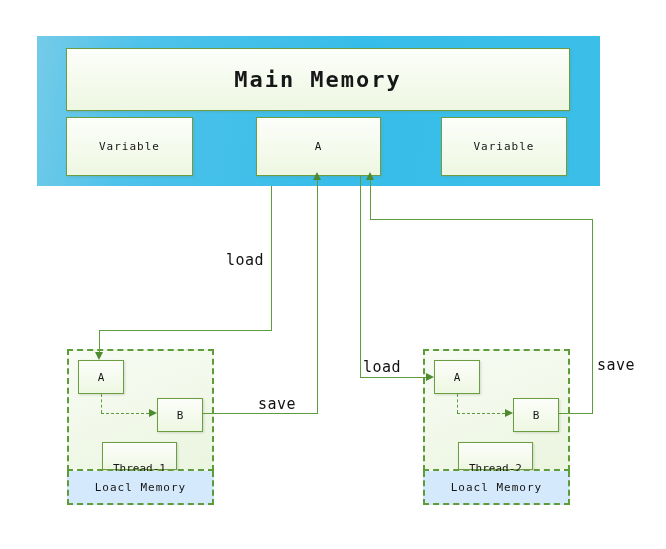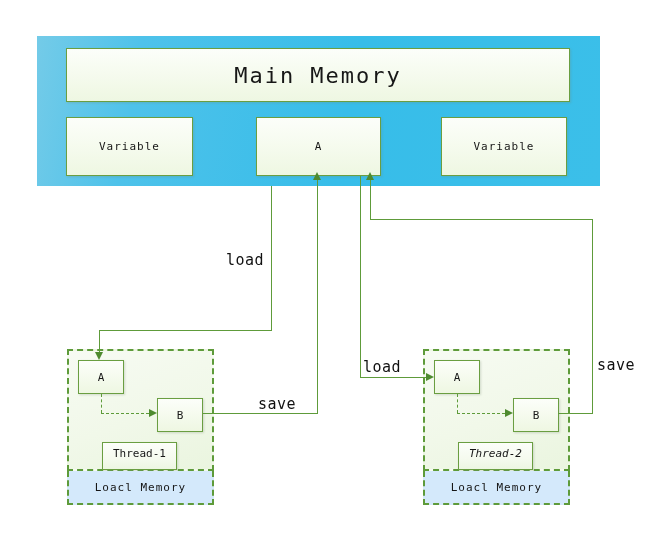--- a/index.html
+++ b/index.html
@@ -38,23 +38,24 @@
     display: flex;
     align-items: center;
     justify-content: center;
     color: #171717;
     font-family: "DejaVu Sans Mono", "Liberation Mono", monospace;
     box-shadow: 1px 1px 2px rgba(120,140,110,0.28);
   }
 
   .main-title-cell {
     left: 66px;  top: 48px;
-    width: 504px; height: 54px;
+    width: 504px; height: 63px;
     font-size: 22px;
     letter-spacing: 2px;
+    font-weight: bold;
   }
   .var-cell-left   { left: 66px;  top: 117px; width: 127px; height: 59px; font-size: 11px; letter-spacing: 1px; }
   .var-cell-mid    { left: 256px; top: 117px; width: 125px; height: 59px; font-size: 11px; letter-spacing: 1px; }
   .var-cell-right  { left: 441px; top: 117px; width: 126px; height: 59px; font-size: 11px; letter-spacing: 1px; }
 
   
   .thread-outer {
     position: absolute;
     box-sizing: border-box;
     border: 2px dashed #5e9b3a;
@@ -85,21 +86,21 @@
   .thread-tag {
     position: absolute;
     box-sizing: border-box;
     border: 1px solid #6a9e41;
     background: linear-gradient(180deg, #fcfefa 0%, #f5faee 60%, #edf6e1 100%);
     width: 75px; height: 28px;
     font-size: 11px;
     color: #161616;
     text-align: center;
     line-height: 15px;
-    padding-top: 3px;
+    padding-top: 18px;
     font-family: "DejaVu Sans Mono", "Liberation Mono", monospace;
     box-shadow: 1px 1px 2px rgba(120,140,110,0.28);
   }
 
   
   .conn {
     position: absolute;
     background: #5e9b3a;
   }
   .conn-h { height: 1px; }
@@ -174,21 +175,21 @@
   <div class="dash-h" style="left:101px; top:413px; width:48px;"></div>
   <div class="arrow-right" style="left:149px; top:409px;"></div>
 
   <div class="thread-outer" style="left:423px; top:349px; width:147px; height:156px;"></div>
   <div class="thread-body" style="left:423px; top:349px; width:147px; height:122px;"></div>
 
   <div class="cell var-small" style="left:434px; top:360px;">A</div>
 
   <div class="cell var-small" style="left:513px; top:398px;">B</div>
 
-  <div class="thread-tag" style="left:458px; top:442px;font-style:italic;">Thread-2</div>
+  <div class="thread-tag" style="left:458px; top:442px;">Thread-2</div>
 
   <div class="local-mem" style="left:423px; top:471px; width:147px; height:34px;">Loacl Memory</div>
 
   <div class="dash-v" style="left:457px; top:394px; height:19px;"></div>
   <div class="dash-h" style="left:457px; top:413px; width:48px;"></div>
   <div class="arrow-right" style="left:505px; top:409px;"></div>
 
   <div class="conn conn-v" style="left:271px; top:186px; height:145px;"></div>
   <div class="conn conn-h" style="left:99px; top:330px; width:173px;"></div>
   <div class="conn conn-v" style="left:99px; top:330px; height:24px;"></div>

